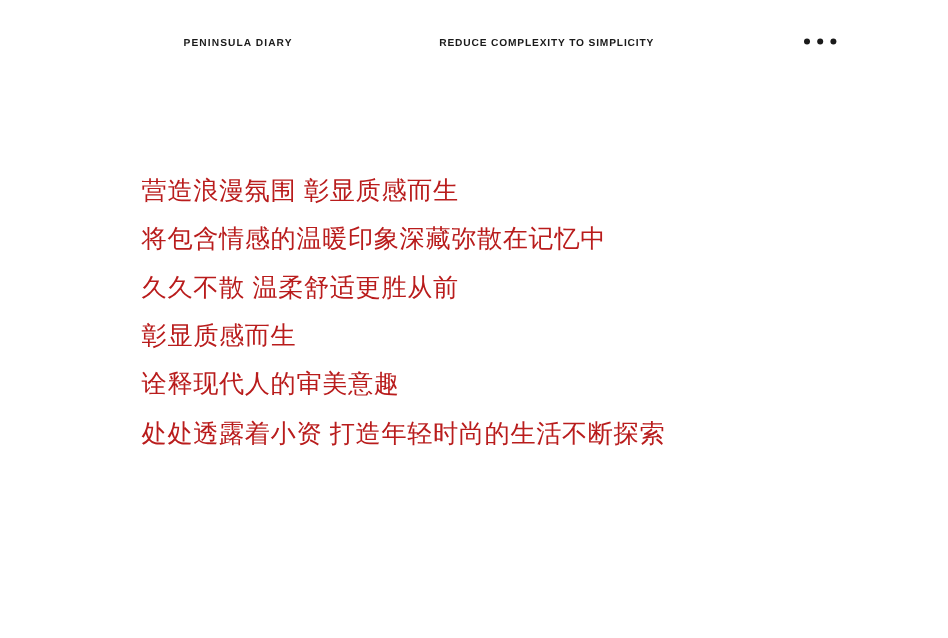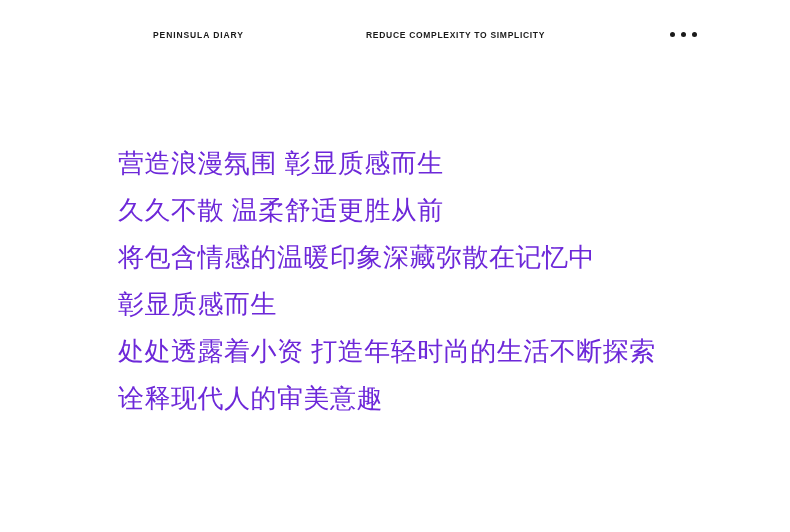--- a/index.html
+++ b/index.html
@@ -65,24 +65,24 @@
     background: #1a1a1a;
   }
   .body-copy {
     position: absolute;
     left: 118px;
     top: 146px;
     width: 560px;
   }
   .body-copy p {
     margin: 0 0 12px 0;
-    font-size: 26px;
+    font-size: 21px;
     line-height: 1.35;
     letter-spacing: 0.5px;
-    color: #6d28d9;
+    color: #b91c1c;
     font-weight: 400;
     white-space: nowrap;
   }
   .body-copy p:last-child {
     margin-bottom: 0;
   }
 </style>
 </head>
 <body>
 
@@ -93,20 +93,20 @@
     <div class="tagline">REDUCE COMPLEXITY TO SIMPLICITY</div>
     <div class="menu-dots">
       <span></span>
       <span></span>
       <span></span>
     </div>
   </div>
 
   <div class="body-copy">
     <p>营造浪漫氛围 彰显质感而生</p>
+    <p>将包含情感的温暖印象深藏弥散在记忆中</p>
     <p>久久不散 温柔舒适更胜从前</p>
-    <p>将包含情感的温暖印象深藏弥散在记忆中</p>
     <p>彰显质感而生</p>
+    <p>诠释现代人的审美意趣</p>
     <p>处处透露着小资 打造年轻时尚的生活不断探索</p>
-    <p>诠释现代人的审美意趣</p>
   </div>
 
 </div>
 
 </body></html>

